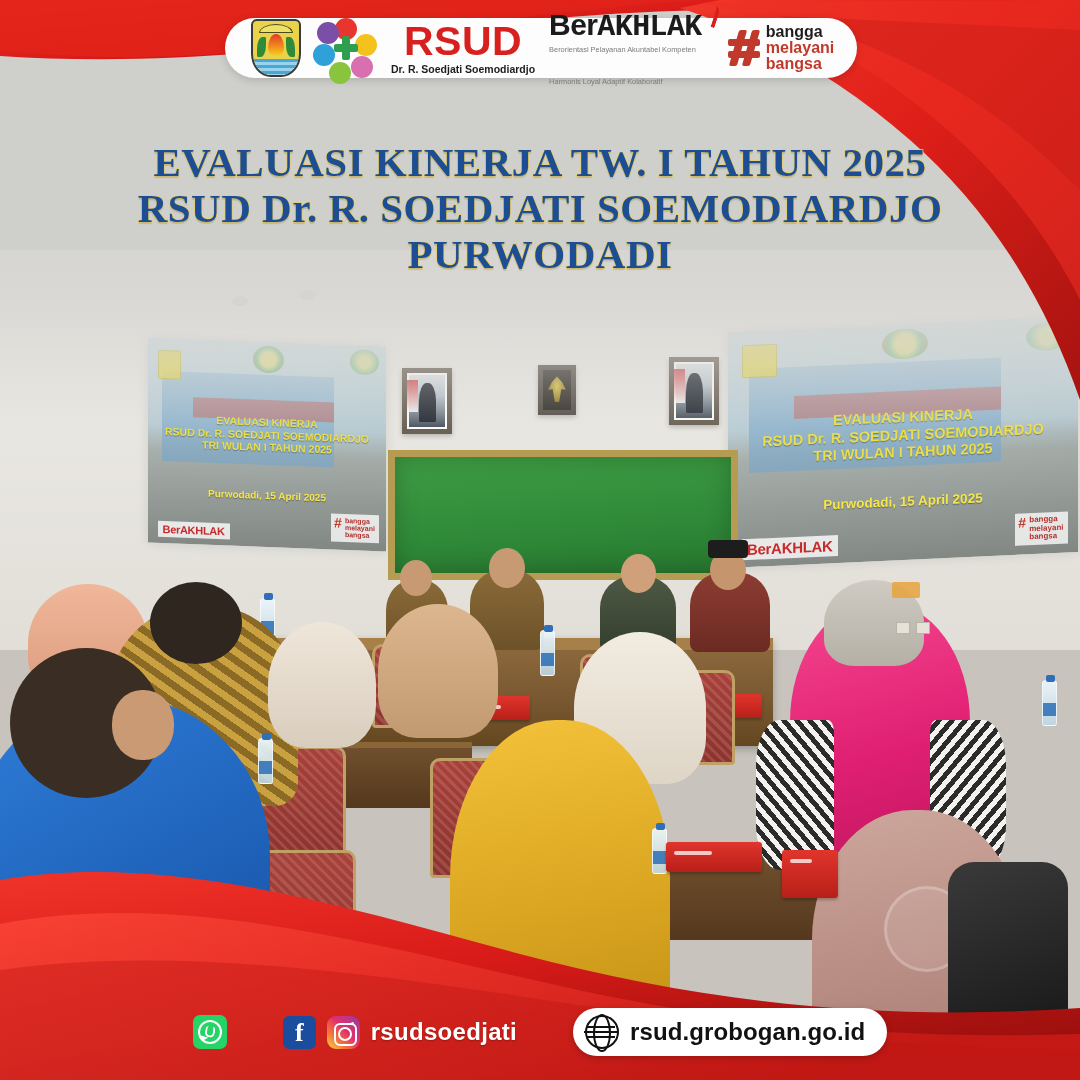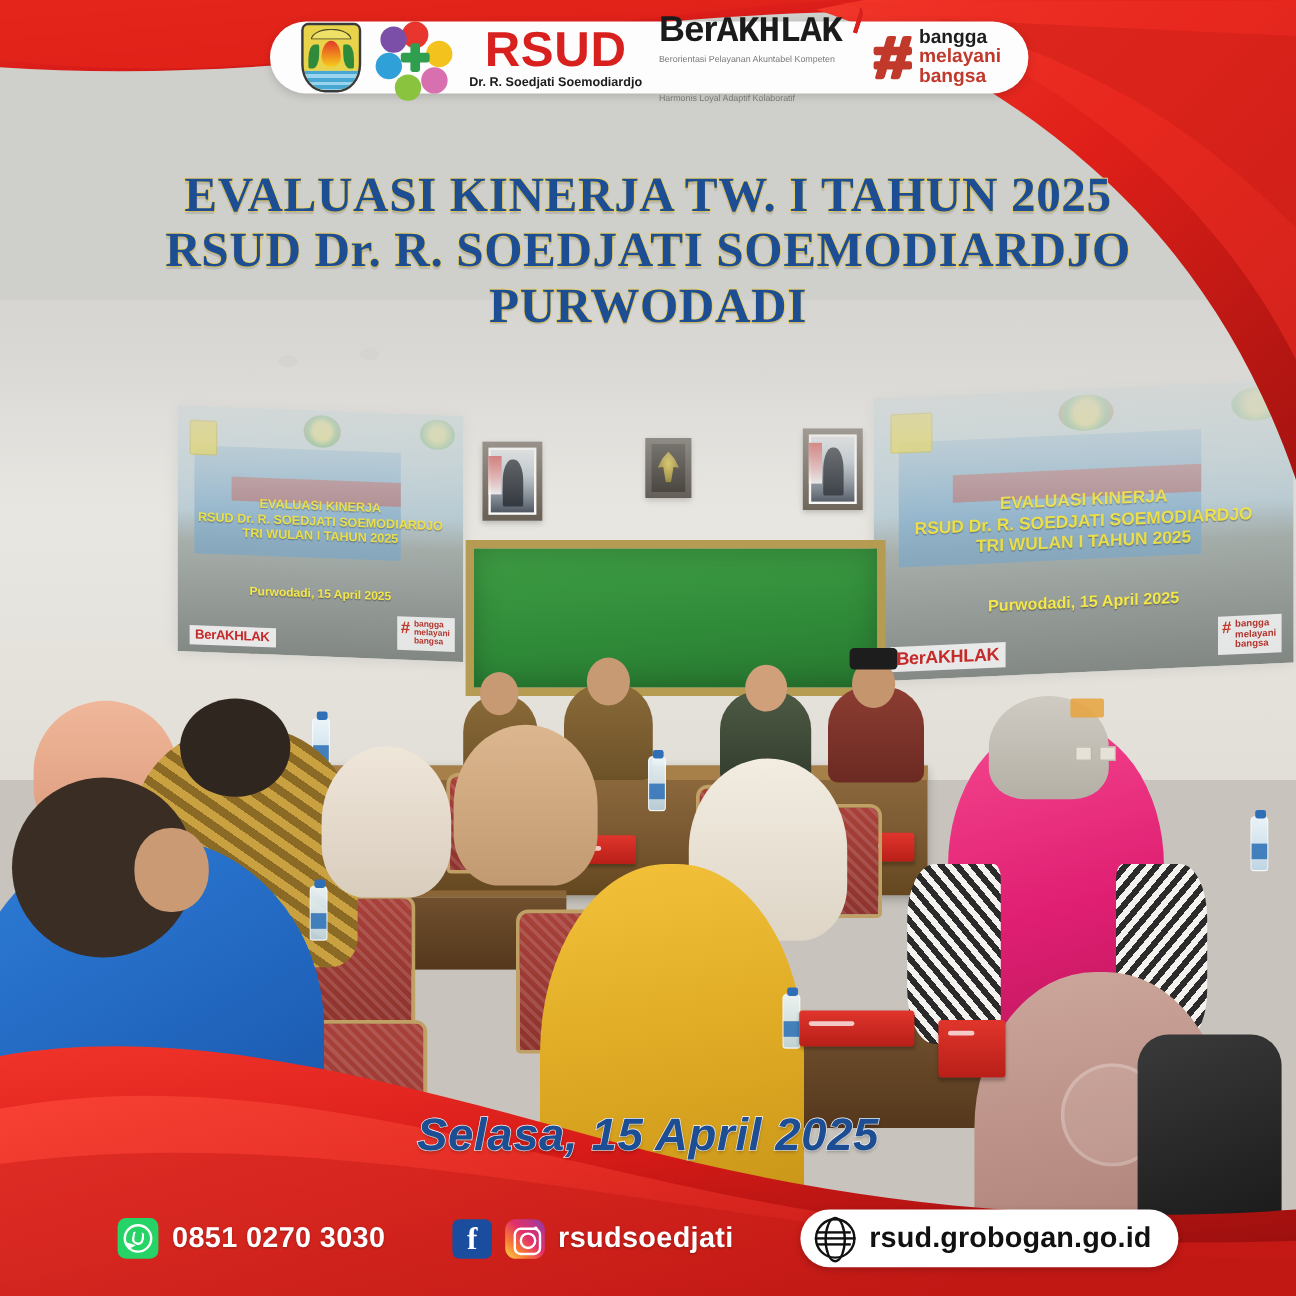--- a/index.html
+++ b/index.html
@@ -667,34 +667,30 @@
       </div>
     </div>
   </div>
 
   <div class="title-block">
     <div class="title-line l1">EVALUASI KINERJA TW. I TAHUN 2025</div>
     <div class="title-line l2">RSUD Dr. R. SOEDJATI SOEMODIARDJO</div>
     <div class="title-line l3">PURWODADI</div>
   </div>
 
-  <div class="date-badge">
-    <span>Selasa,  15 April 2025</span>
-  </div>
 
   <div class="footer">
     <div class="footer-items">
 
       <div class="f-item">
         <div class="ico-wa">
           <div class="ring">
               <div class="handset"></div>
             </div>
         </div>
-        <div class="f-text">0851 0270 3030</div>
       </div>
 
       <div class="f-item">
         <div class="ico-fb">f</div>
         <div class="ico-ig">
             <div class="dot"></div>
           </div>
         <div class="f-text">rsudsoedjati</div>
       </div>
 

